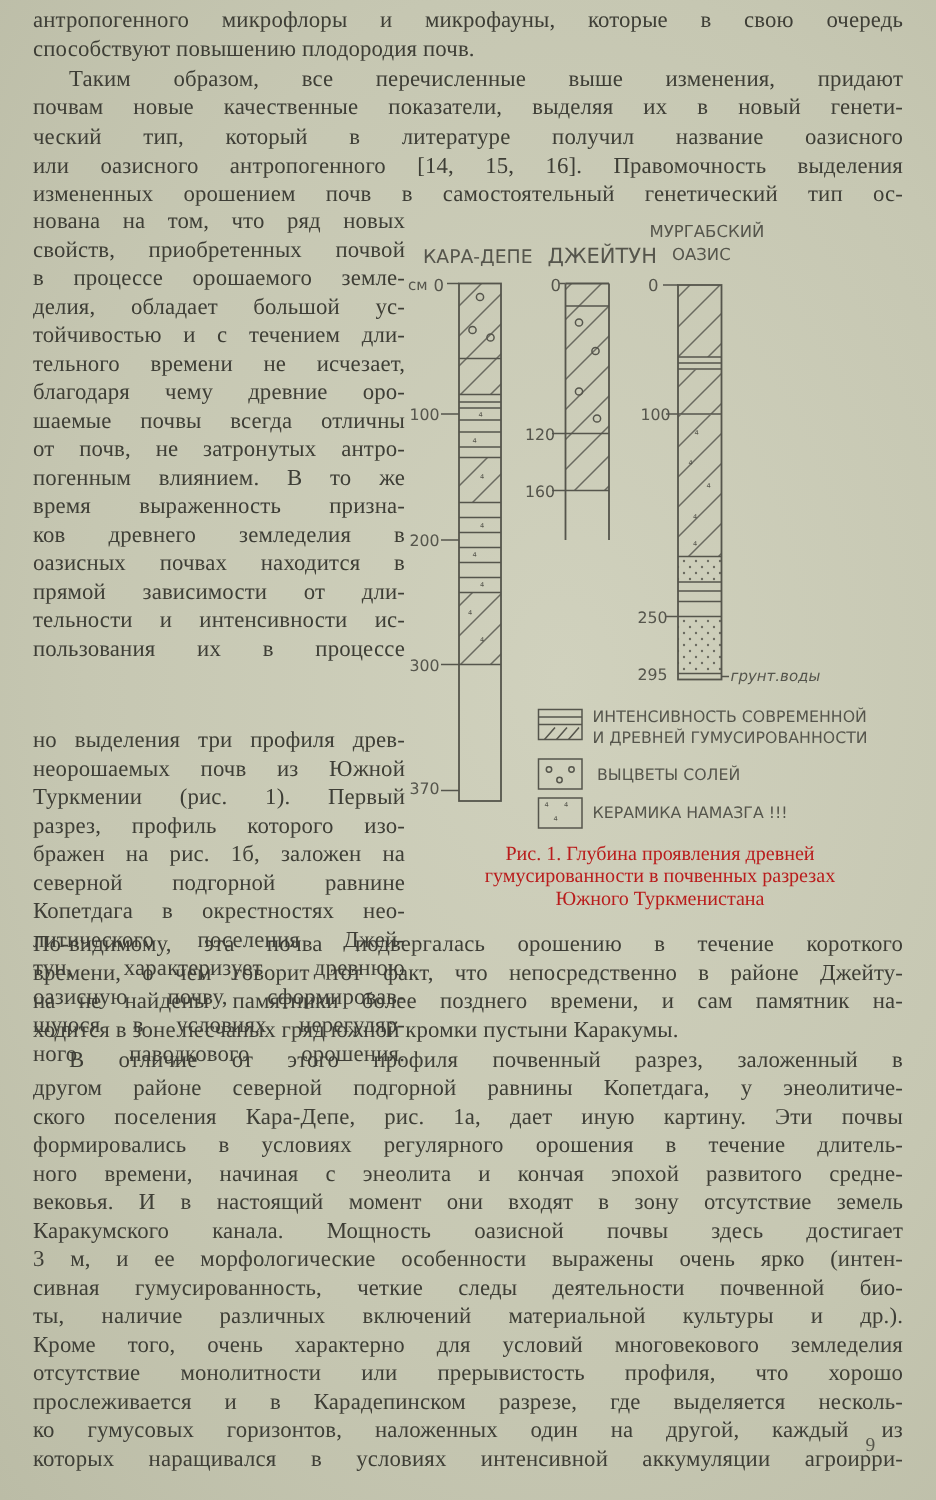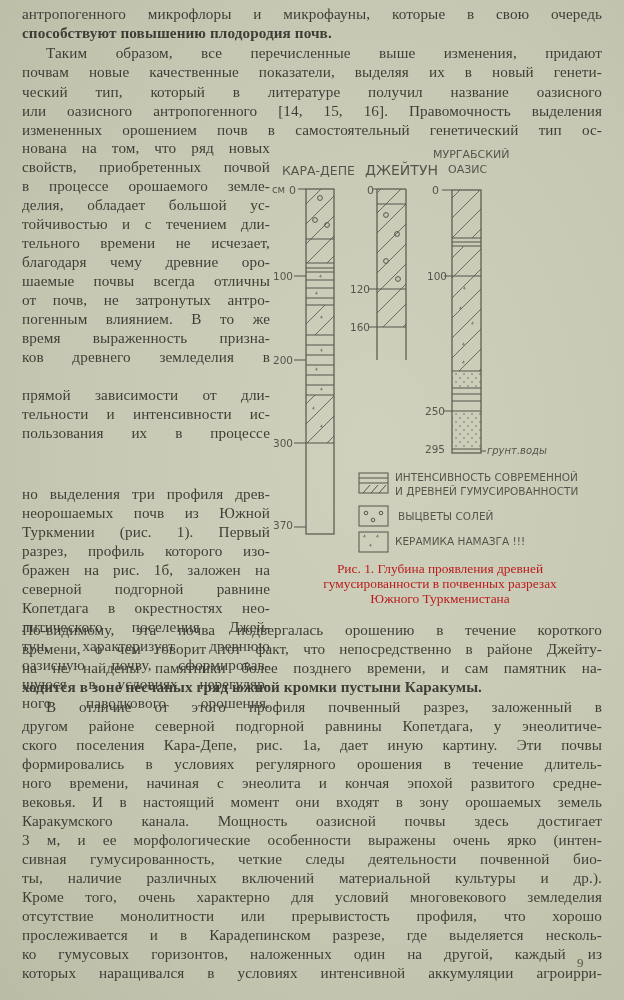--- a/index.html
+++ b/index.html
@@ -12,21 +12,21 @@
     position: relative;
   }
   .page { position: absolute; left: 0; top: 0; width: 624px; height: 1000px; }
   .line {
     position: absolute; white-space: nowrap; font-size: 15.2px; line-height: 19px;
     letter-spacing: 0.1px;
   }
   .full { left: 22px; width: 580px; text-align: justify; text-align-last: justify; }
   .col { left: 22px; width: 248px; text-align: justify; text-align-last: justify; }
   .indent { padding-left: 24px; box-sizing: border-box; }
-  .last { text-align-last: left; font-weight: bold; }
+  .last { text-align-last: left; }
   .figure { position: absolute; left: 270px; top: 140px; width: 340px; height: 470px; }
   .caption {
     position: absolute; left: 280px; width: 320px; text-align: center;
     font-size: 13.4px; line-height: 15px; color: #b91c1c;
   }
   .pagenum { position: absolute; left: 577px; top: 955px; font-size: 13px; color: #55554a; }
   svg text { font-family: "DejaVu Sans", sans-serif; fill: #55554c; }
 </style>
 </head>
 <body>
@@ -46,20 +46,21 @@
   <div class="line col" style="top:176px">в процессе орошаемого земле-</div>
   <div class="line col" style="top:195px">делия, обладает большой ус-</div>
   <div class="line col" style="top:214px">тойчивостью и с течением дли-</div>
   <div class="line col" style="top:233px">тельного времени не исчезает,</div>
   <div class="line col" style="top:252px">благодаря чему древние оро-</div>
   <div class="line col" style="top:271px">шаемые почвы всегда отличны</div>
   <div class="line col" style="top:290px">от почв, не затронутых антро-</div>
   <div class="line col" style="top:309px">погенным влиянием. В то же</div>
   <div class="line col" style="top:328px">время выраженность призна-</div>
   <div class="line col" style="top:347px">ков древнего земледелия в</div>
+  <div class="line col" style="top:366px">оазисных почвах находится в</div>
   <div class="line col" style="top:385px">прямой зависимости от дли-</div>
   <div class="line col" style="top:404px">тельности и интенсивности ис-</div>
   <div class="line col" style="top:423px">пользования их в процессе</div>
   <div class="line col" style="top:484px">но выделения три профиля древ-</div>
   <div class="line col" style="top:503px">неорошаемых почв из Южной</div>
   <div class="line col" style="top:522px">Туркмении (рис. 1). Первый</div>
   <div class="line col" style="top:541px">разрез, профиль которого изо-</div>
   <div class="line col" style="top:560px">бражен на рис. 1б, заложен на</div>
   <div class="line col" style="top:579px">северной подгорной равнине</div>
   <div class="line col" style="top:598px">Копетдага в окрестностях нео-</div>
@@ -219,21 +220,21 @@
 
   <div class="line full" style="top:620px">По-видимому, эта почва подвергалась орошению в течение короткого</div>
   <div class="line full" style="top:639px">времени, о чем говорит тот факт, что непосредственно в районе Джейту-</div>
   <div class="line full" style="top:658px">на не найдены памятники более позднего времени, и сам памятник на-</div>
   <div class="line full last" style="top:677px">ходится в зоне песчаных гряд южной кромки пустыни Каракумы.</div>
   <div class="line full indent" style="top:697px">В отличие от этого профиля почвенный разрез, заложенный в</div>
   <div class="line full" style="top:716px">другом районе северной подгорной равнины Копетдага, у энеолитиче-</div>
   <div class="line full" style="top:735px">ского поселения Кара-Депе, рис. 1а, дает иную картину. Эти почвы</div>
   <div class="line full" style="top:754px">формировались в условиях регулярного орошения в течение длитель-</div>
   <div class="line full" style="top:773px">ного времени, начиная с энеолита и кончая эпохой развитого средне-</div>
-  <div class="line full" style="top:792px">вековья. И в настоящий момент они входят в зону орошаемых земель</div>
+  <div class="line full" style="top:792px">вековья. И в настоящий момент они входят в зону отсутствие земель</div>
   <div class="line full" style="top:811px">Каракумского канала. Мощность оазисной почвы здесь достигает</div>
   <div class="line full" style="top:830px">3 м, и ее морфологические особенности выражены очень ярко (интен-</div>
   <div class="line full" style="top:849px">сивная гумусированность, четкие следы деятельности почвенной био-</div>
   <div class="line full" style="top:868px">ты, наличие различных включений материальной культуры и др.).</div>
   <div class="line full" style="top:887px">Кроме того, очень характерно для условий многовекового земледелия</div>
   <div class="line full" style="top:906px">отсутствие монолитности или прерывистость профиля, что хорошо</div>
   <div class="line full" style="top:925px">прослеживается и в Карадепинском разрезе, где выделяется несколь-</div>
   <div class="line full" style="top:944px">ко гумусовых горизонтов, наложенных один на другой, каждый из</div>
   <div class="line full" style="top:963px">которых наращивался в условиях интенсивной аккумуляции агроирри-</div>
 

